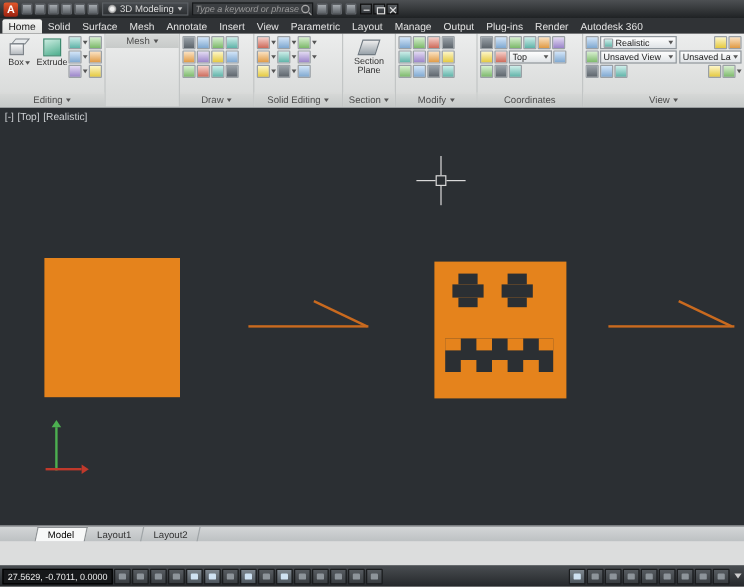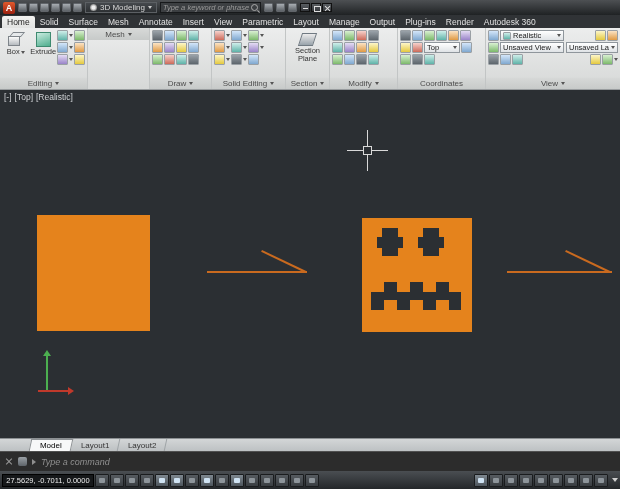--- a/index.html
+++ b/index.html
@@ -434,26 +434,20 @@
         <span>Model</span>
       </div>
     <div class="ltab">
         <span>Layout1</span>
       </div>
     <div class="ltab">
         <span>Layout2</span>
       </div>
   </div>
 
-  <div class="cmd">
-    <span class="cmd-x"></span>
-    <span class="cmd-tool"></span>
-    <span class="cmd-prompt"></span>
-    <input placeholder="Type a command" style="">
-  </div>
 
   <div class="status">
     <div class="coords">27.5629, -0.7011, 0.0000</div>
     <span class="sbtn"></span>
     <span class="sbtn"></span>
     <span class="sbtn"></span>
     <span class="sbtn"></span>
     <span class="sbtn on"></span>
     <span class="sbtn on"></span>
     <span class="sbtn"></span>

